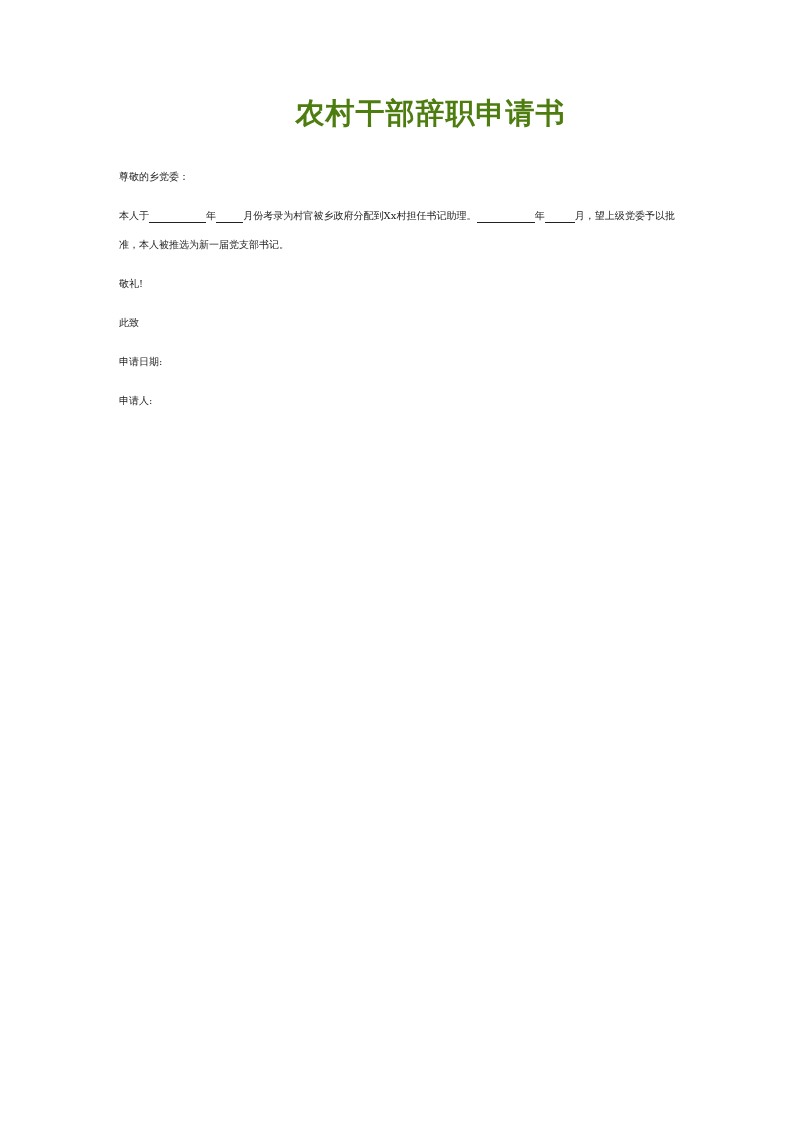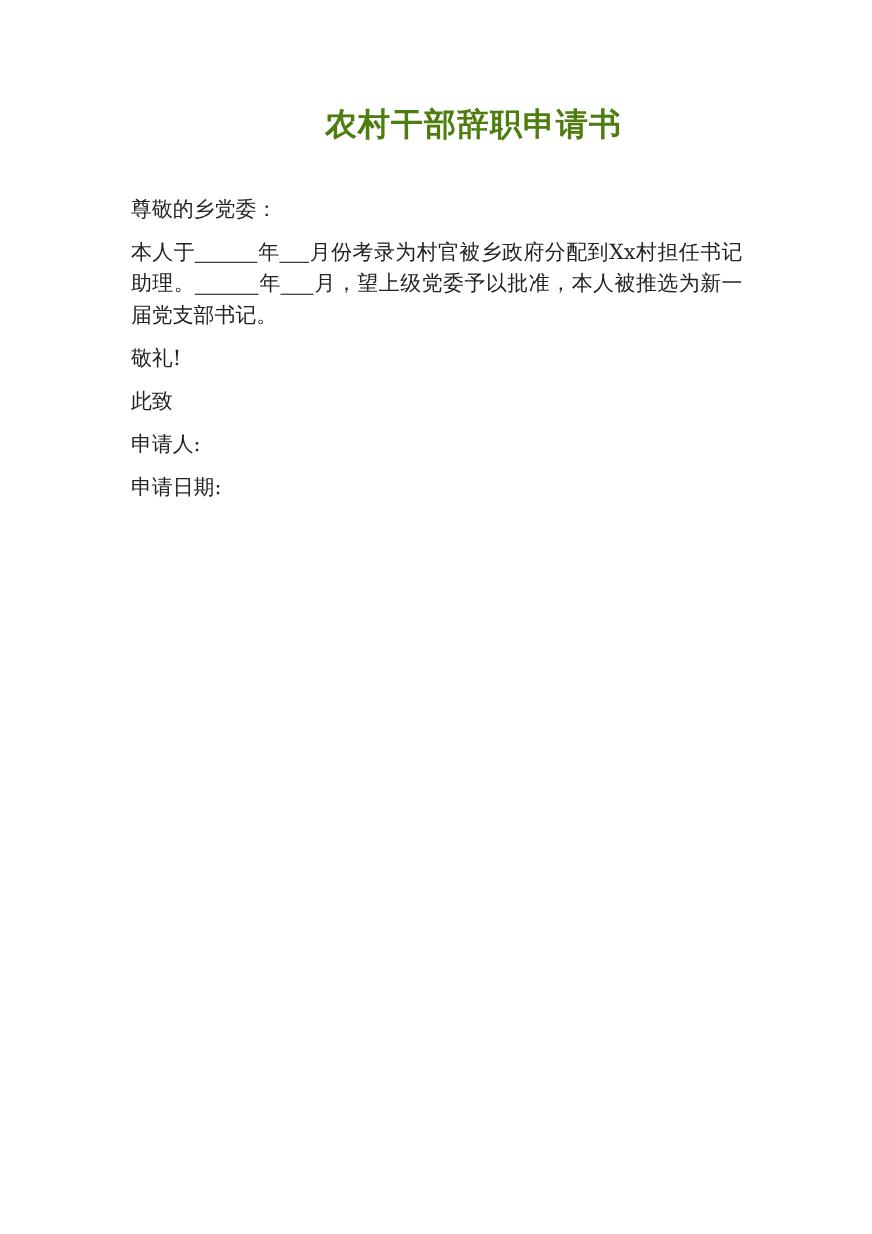--- a/index.html
+++ b/index.html
@@ -32,23 +32,23 @@
       font-size: 29px;
       font-weight: bold;
       letter-spacing: 1px;
       color: #4d7c0f;
       font-family: "DejaVu Serif", "Liberation Serif", serif;
       padding-left: 34px;
     }
     .body {
       position: absolute;
       left: 119px;
-      top: 176px;
+      top: 162px;
       width: 556px;
-      font-size: 19px;
+      font-size: 10px;
       line-height: 29px;
     }
     .para {
       margin: 0 0 10px 0;
       text-align: justify;
       word-break: break-all;
     }
     .blank {
       display: inline-block;
       border-bottom: 1px solid #222222;
@@ -68,16 +68,16 @@
   <div class="title">农村干部辞职申请书</div>
 
   <div class="body">
     <p class="para">尊敬的乡党委：</p>
 
     <p class="para"><span>本人于</span><span class="blank b7"></span><span>年</span><span class="blank b3"></span><span>月份考录为村官被乡政府分配到Xx村担任书记助理。</span><span class="blank b8"></span><span>年</span><span class="blank b4"></span><span>月，望上级党委予以批准，本人被推选为新一届党支部书记。</span></p>
 
 
     <p class="para">敬礼!</p>
     <p class="para">此致</p>
+    <p class="para">申请日期:</p>
     <p class="para">申请人:</p>
-    <p class="para">申请日期:</p>
   </div>
 </div>
 
 </body></html>

